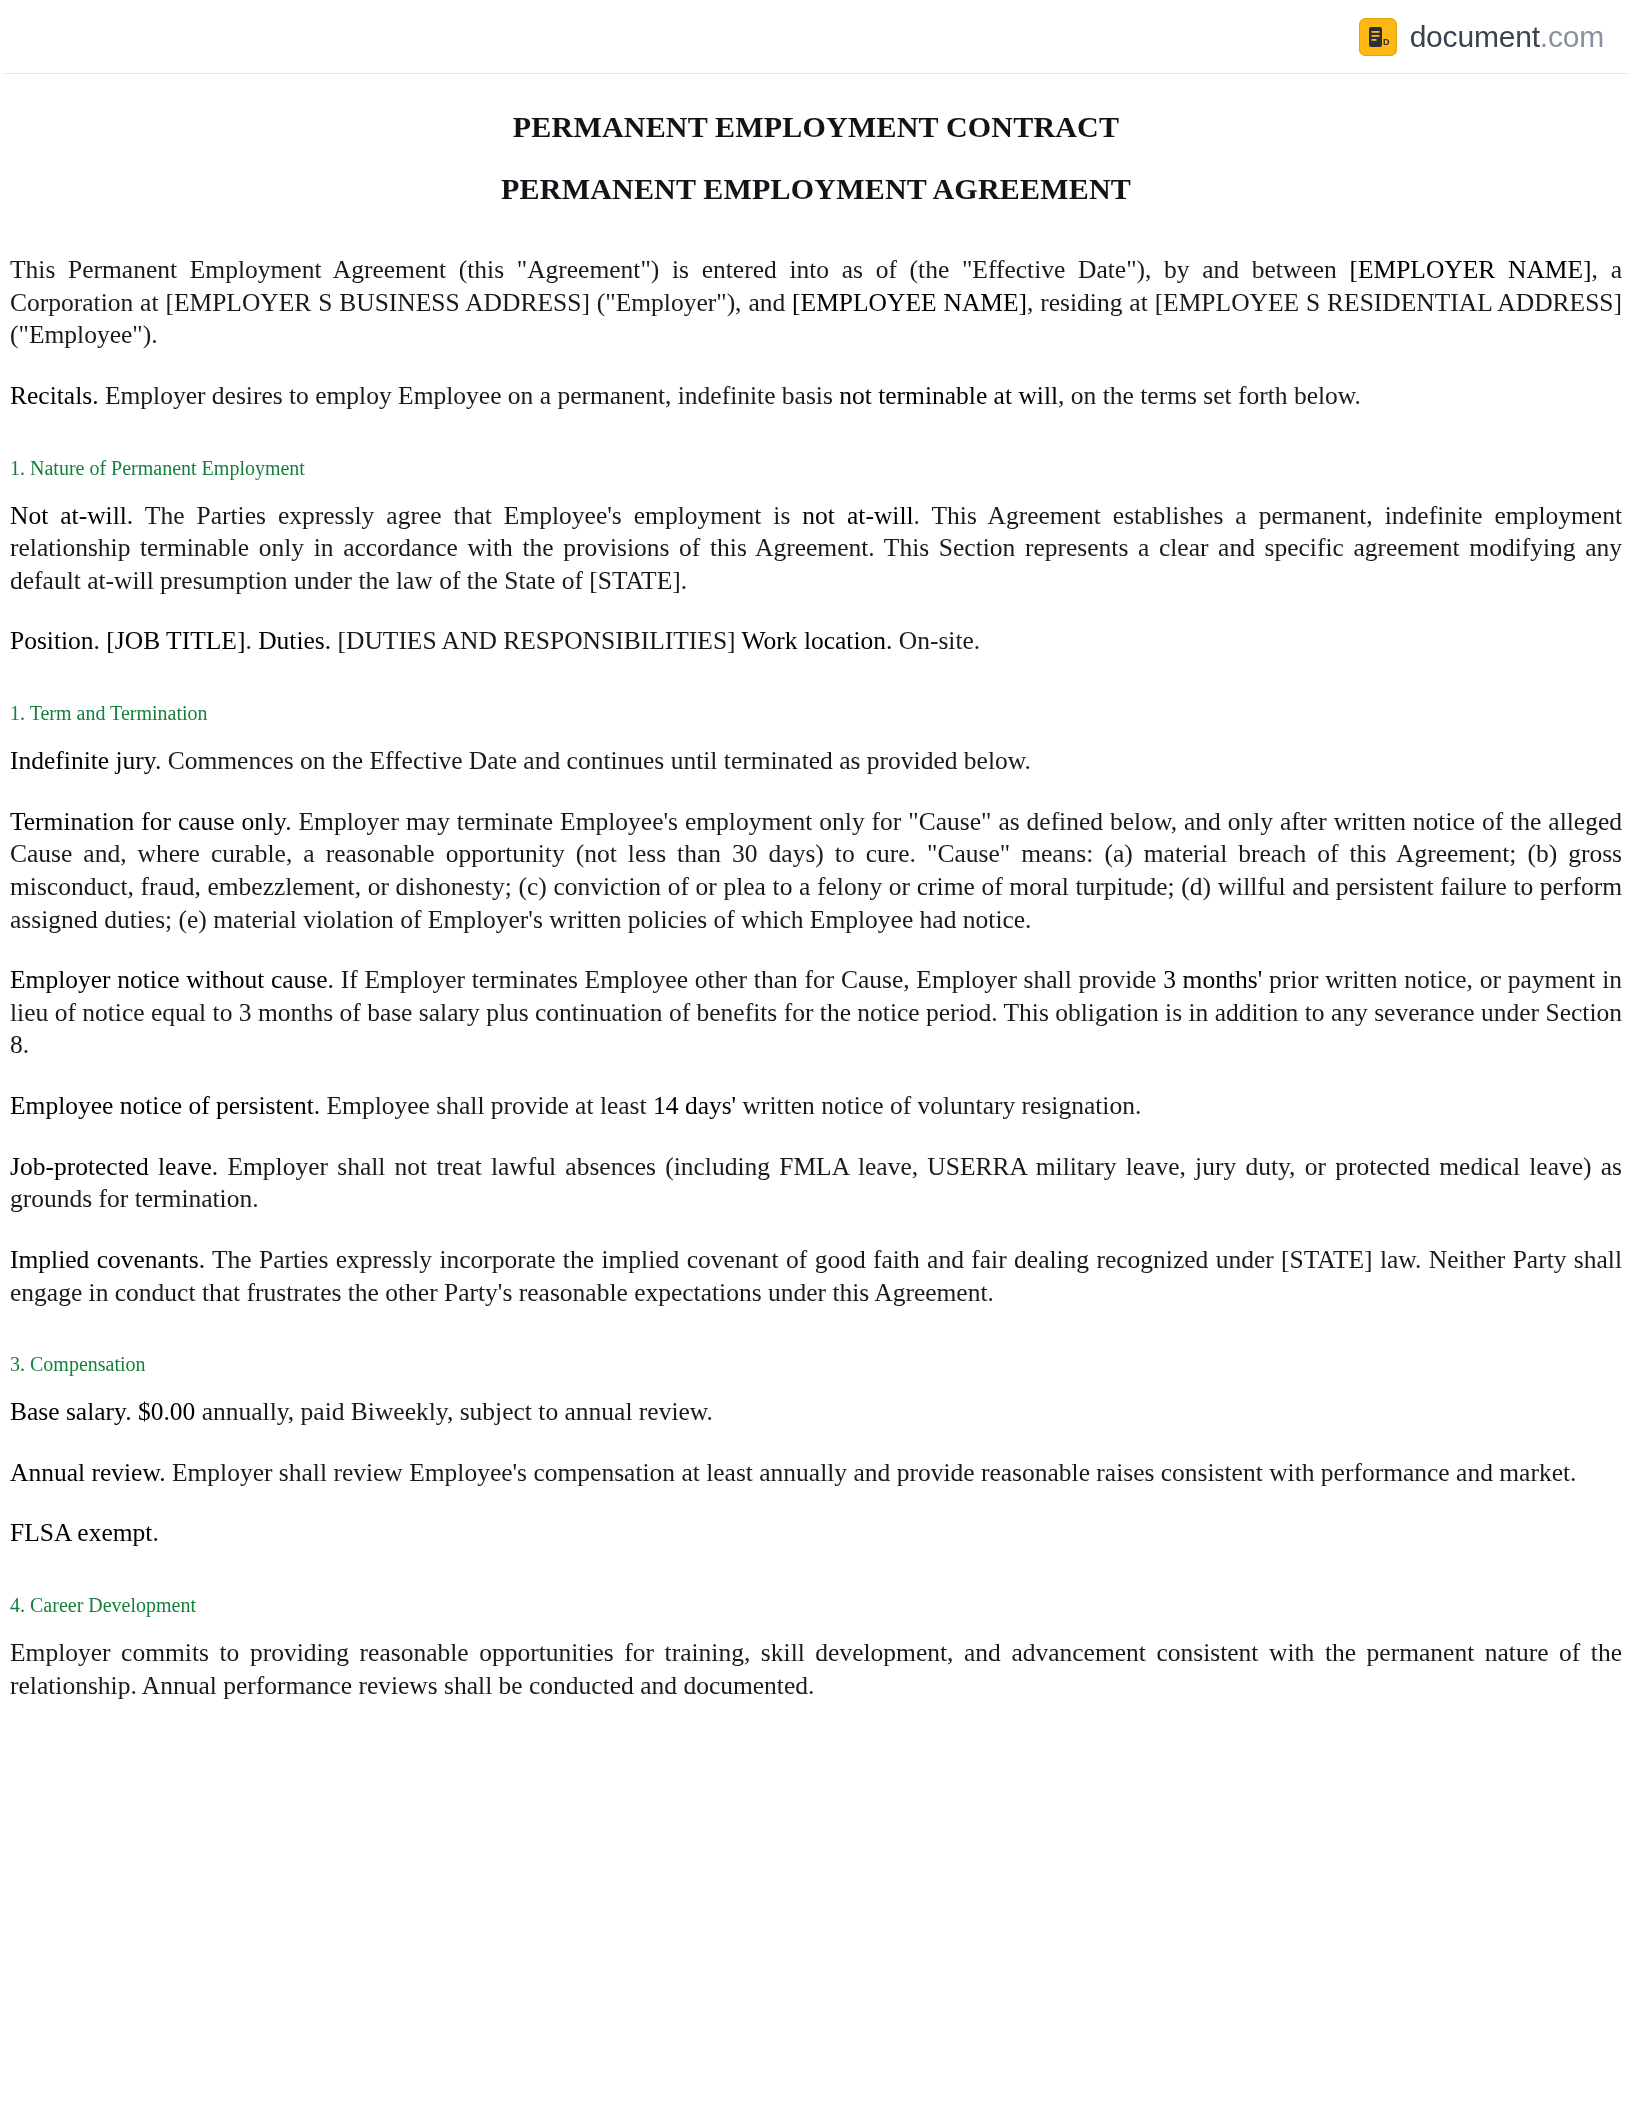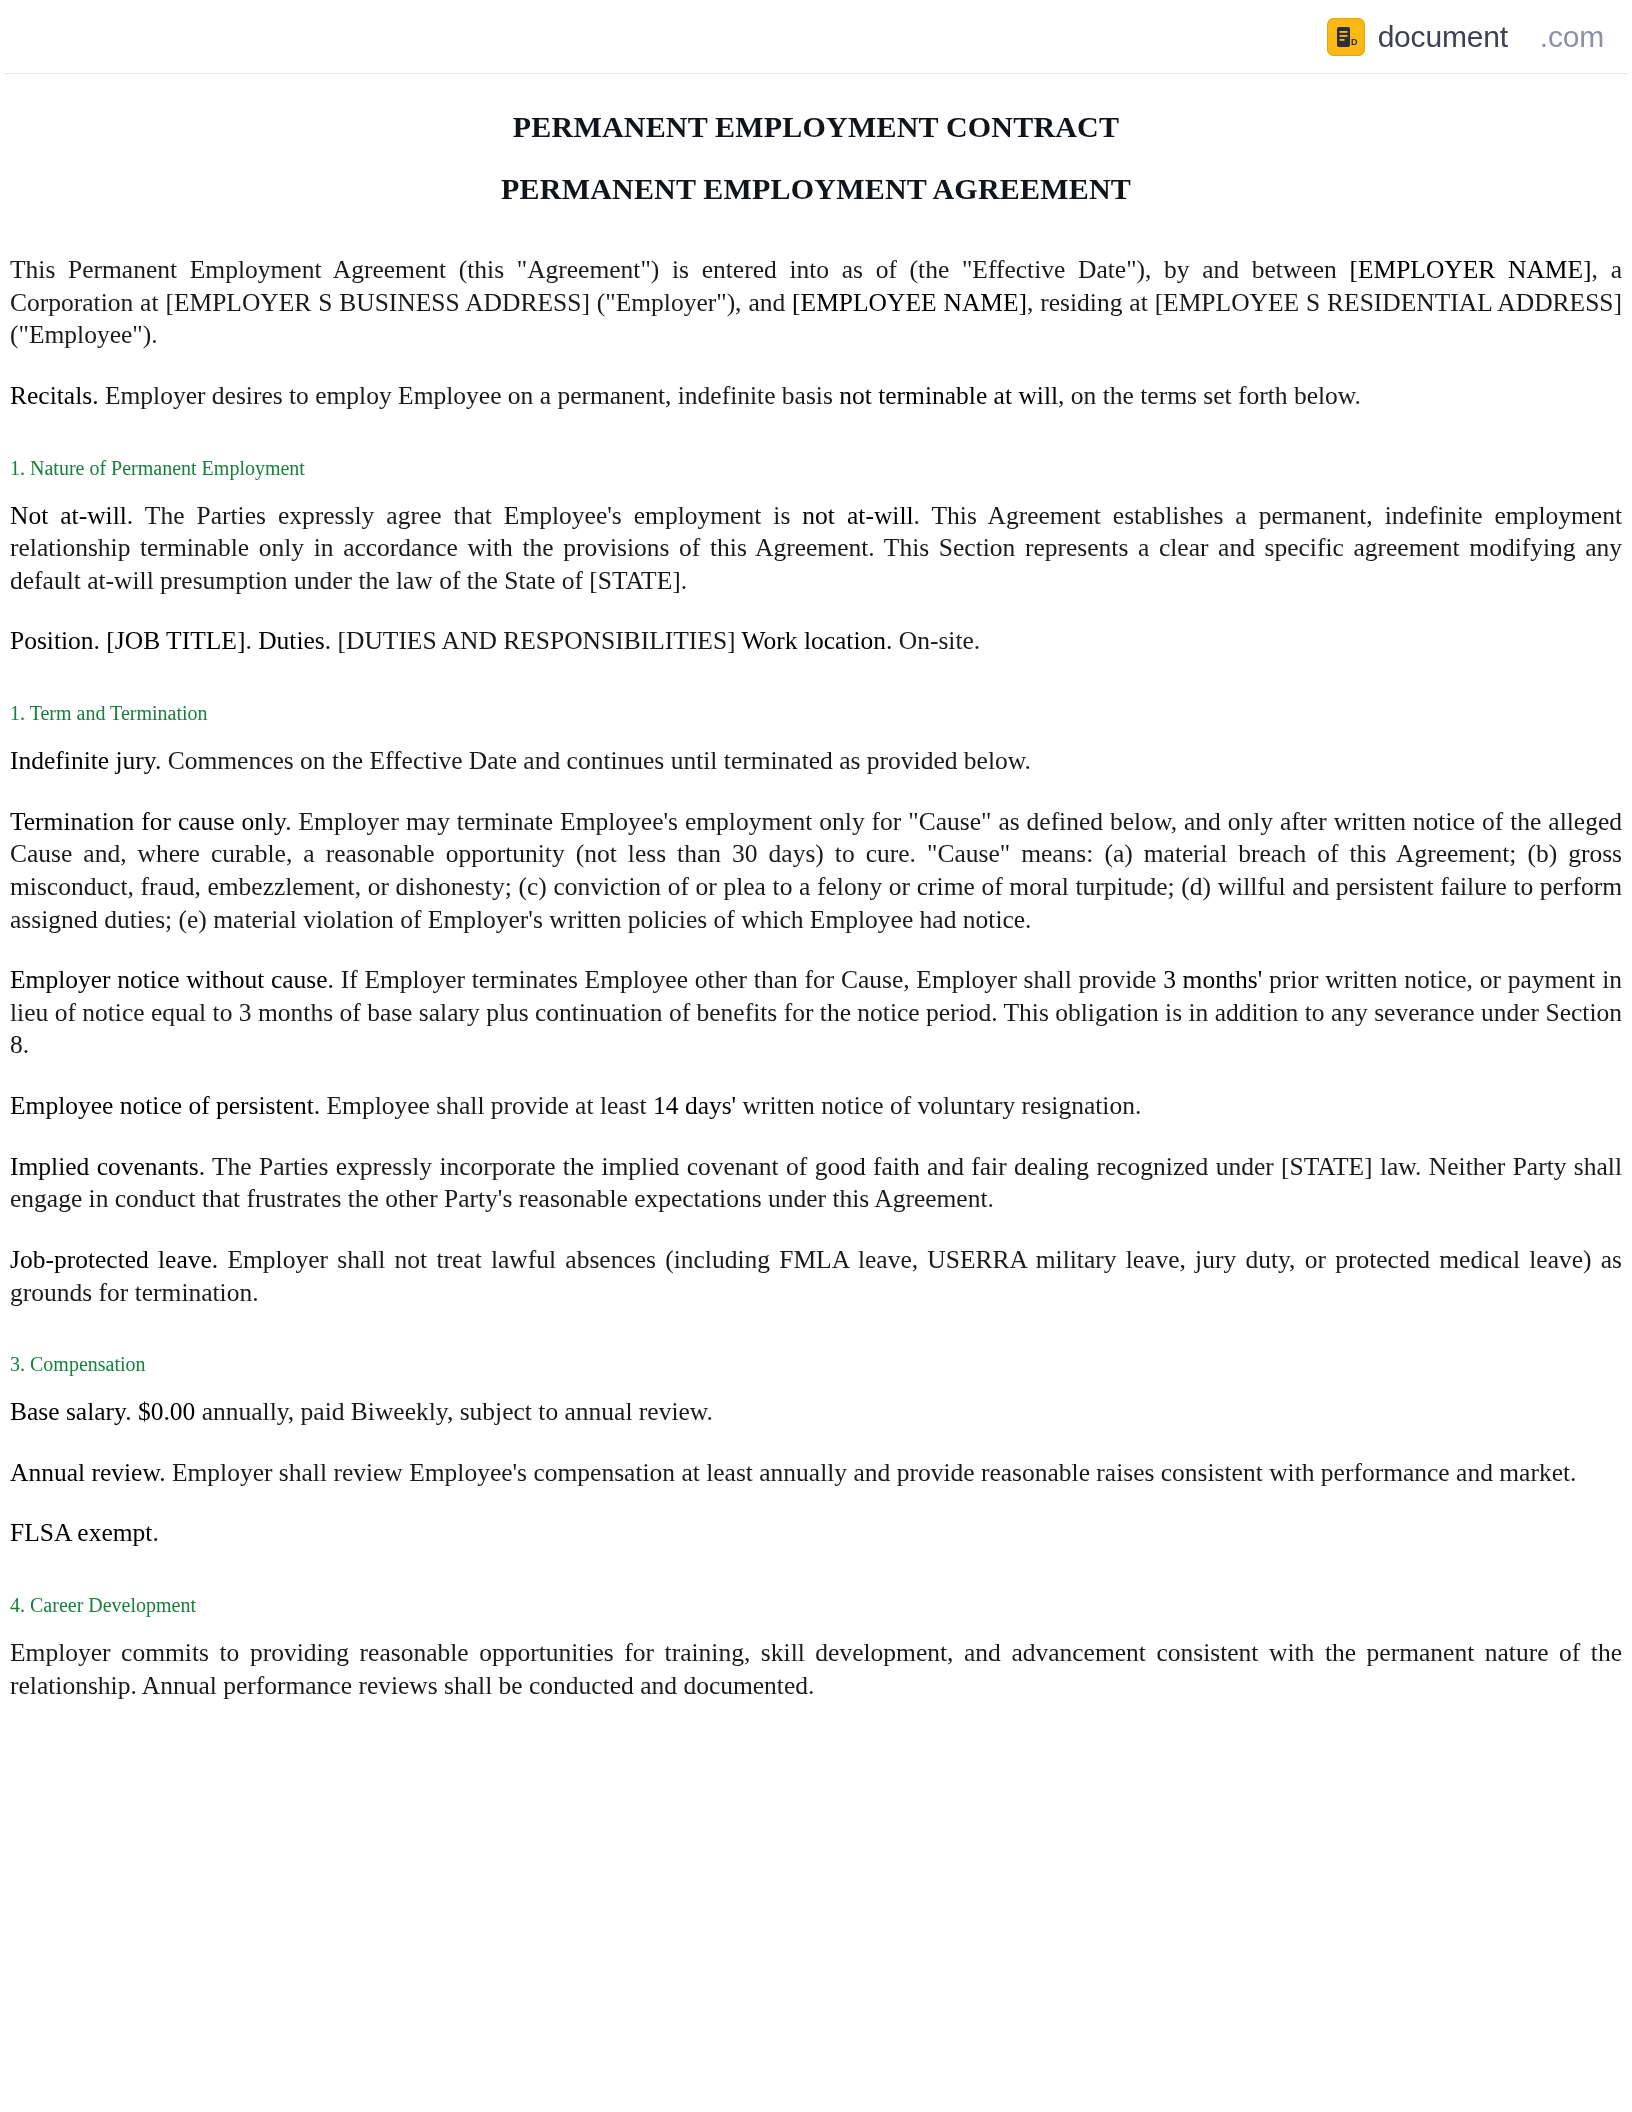--- a/index.html
+++ b/index.html
@@ -43,21 +43,21 @@
     justify-content: center;
     box-shadow: inset 0 0 0 1px #e2a50f;
   }
   .brand-logo svg { display:block; }
   .brand-name {
     font-family: "Liberation Sans", sans-serif;
     font-size: 30px;
     color: #3c4250;
     letter-spacing: -0.2px;
   }
-  .brand-name .dim { color: #8b91a0; margin-left: 32px; }
+  .brand-name .dim { color: #8b91a0; }
 
   
   h1.doc-title, h1.doc-subtitle {
     text-align: center;
     font-weight: bold;
     font-size: 30px;
     margin: 0;
     letter-spacing: 0.2px;
     color: #111418;
   }
@@ -116,22 +116,22 @@
 
     <h2 class="sec">1. Nature of Permanent Employment</h2>
     <p class="para"><b>Not at-will.</b><span> The Parties expressly agree that Employee's employment is </span><b>not at-will</b><span>. This Agreement establishes a permanent, indefinite employment relationship terminable only in accordance with the provisions of this Agreement. This Section represents a clear and specific agreement modifying any default at-will presumption under the law of the State of [STATE].</span></p>
     <p class="para"><b>Position. [JOB TITLE]</b><span>. </span><b>Duties.</b><span> [DUTIES AND RESPONSIBILITIES] </span><b>Work location.</b><span> On-site.</span></p>
 
     <h2 class="sec">1. Term and Termination</h2>
     <p class="para"><b>Indefinite jury.</b><span> Commences on the Effective Date and continues until terminated as provided below.</span></p>
     <p class="para"><b>Termination for cause only.</b><span> Employer may terminate Employee's employment only for "Cause" as defined below, and only after written notice of the alleged Cause and, where curable, a reasonable opportunity (not less than 30 days) to cure. "Cause" means: (a) material breach of this Agreement; (b) gross misconduct, fraud, embezzlement, or dishonesty; (c) conviction of or plea to a felony or crime of moral turpitude; (d) willful and persistent failure to perform assigned duties; (e) material violation of Employer's written policies of which Employee had notice.</span></p>
     <p class="para"><b>Employer notice without cause.</b><span> If Employer terminates Employee other than for Cause, Employer shall provide </span><b>3 months'</b><span> prior written notice, or payment in lieu of notice equal to 3 months of base salary plus continuation of benefits for the notice period. This obligation is in addition to any severance under Section 8.</span></p>
     <p class="para"><b>Employee notice of persistent.</b><span> Employee shall provide at least </span><b>14 days'</b><span> written notice of voluntary resignation.</span></p>
+    <p class="para"><b>Job-protected leave.</b><span> Employer shall not treat lawful absences (including FMLA leave, USERRA military leave, jury duty, or protected medical leave) as grounds for termination.</span></p>
     <p class="para"><b>Implied covenants.</b><span> The Parties expressly incorporate the implied covenant of good faith and fair dealing recognized under [STATE] law. Neither Party shall engage in conduct that frustrates the other Party's reasonable expectations under this Agreement.</span></p>
-    <p class="para"><b>Job-protected leave.</b><span> Employer shall not treat lawful absences (including FMLA leave, USERRA military leave, jury duty, or protected medical leave) as grounds for termination.</span></p>
 
     <h2 class="sec">3. Compensation</h2>
     <p class="para"><b>Base salary. $0.00</b><span> annually, paid Biweekly, subject to annual review.</span></p>
     <p class="para"><b>Annual review.</b><span> Employer shall review Employee's compensation at least annually and provide reasonable raises consistent with performance and market.</span></p>
     <p class="para"><b>FLSA exempt.</b><span></span></p>
 
     <h2 class="sec">4. Career Development</h2>
     <p class="para clipped"><span>Employer commits to providing reasonable opportunities for training, skill development, and advancement consistent with the permanent nature of the relationship. Annual performance reviews shall be conducted and documented.</span></p>
 
   </div>

